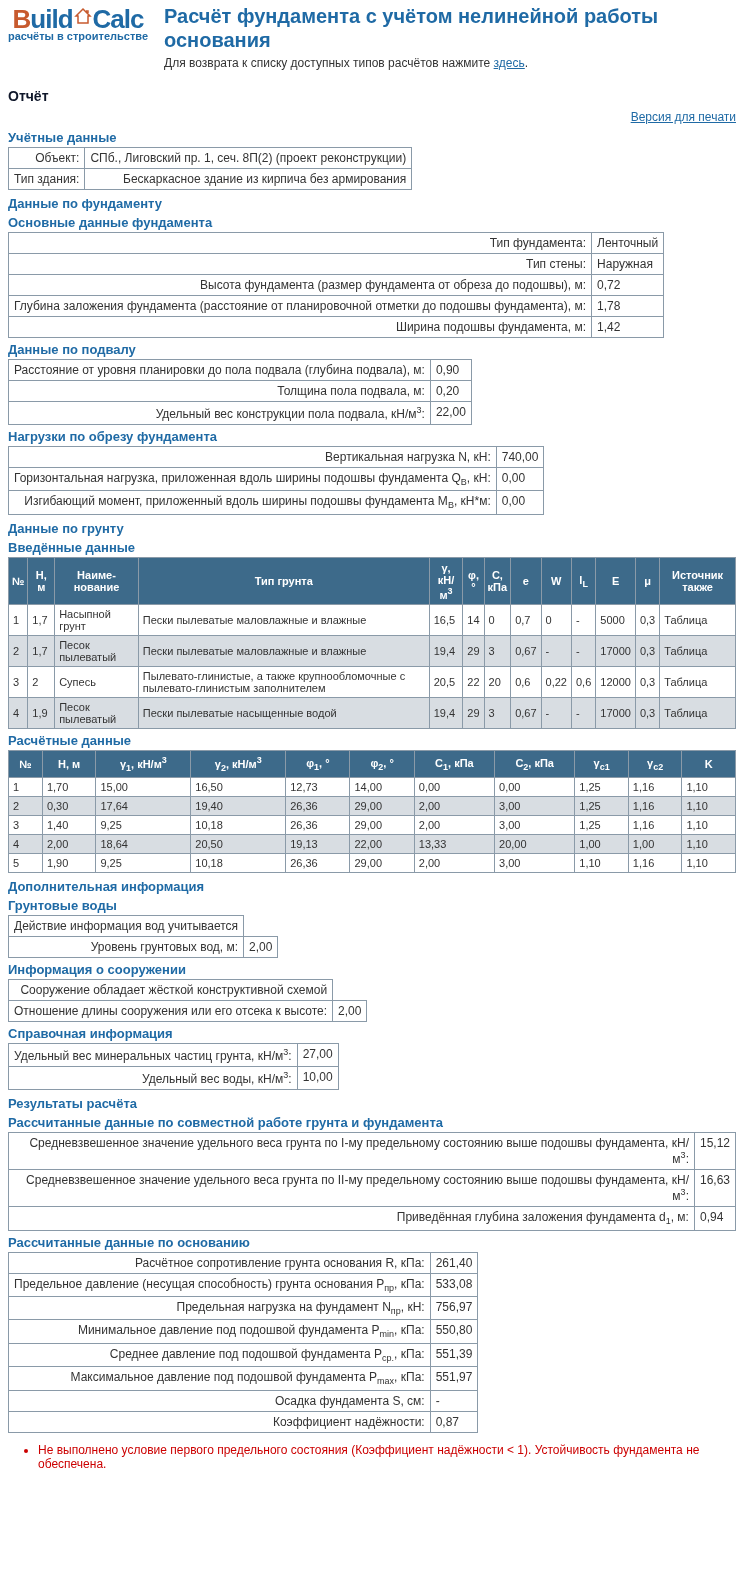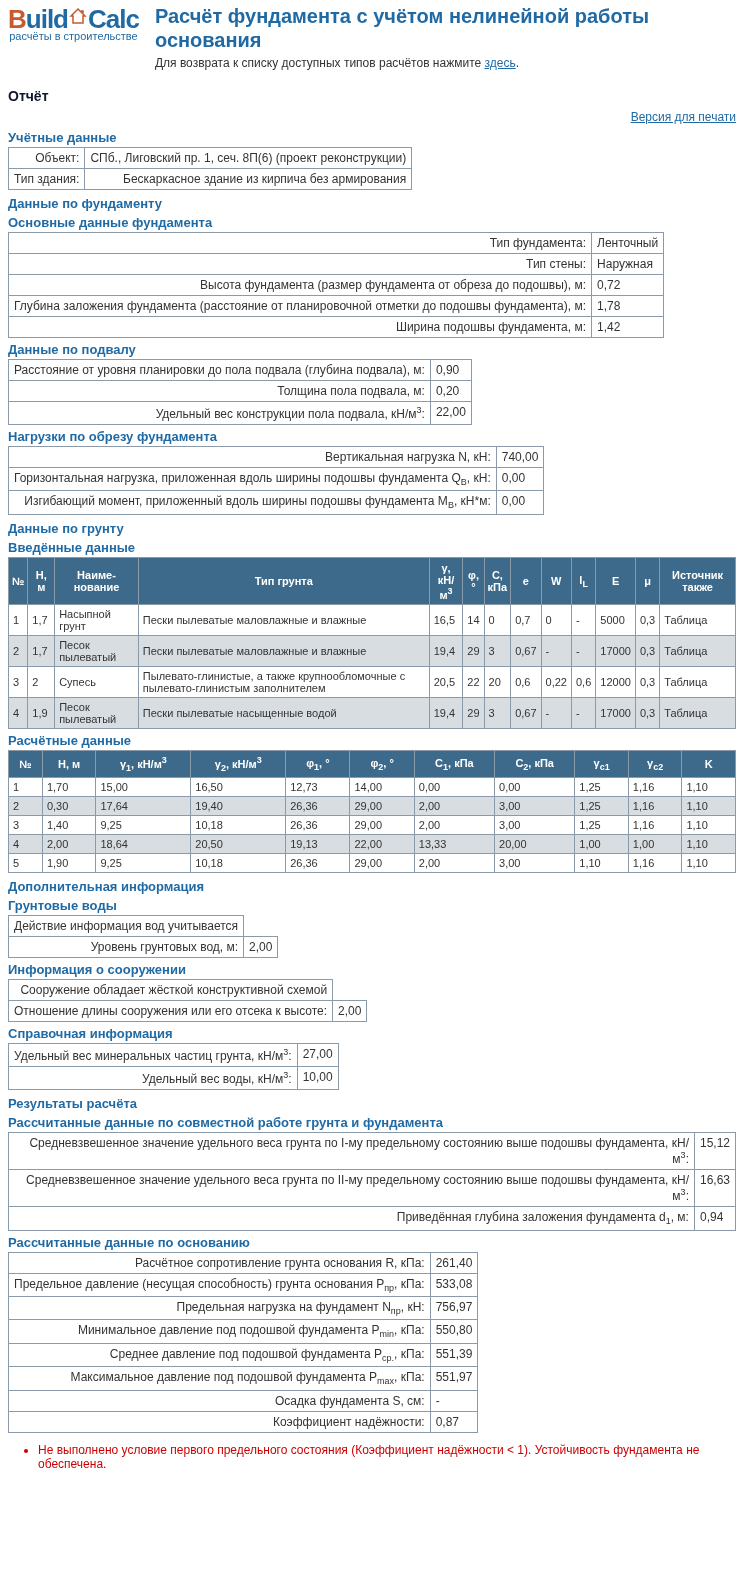--- a/index.html
+++ b/index.html
@@ -2,21 +2,21 @@
 <html><head>
 <meta charset="utf-8">
 <style>
 *{box-sizing:border-box;margin:0;padding:0}
 body{font-family:Arial,Helvetica,sans-serif;font-size:12px;color:#333;background:#fff;width:744px}
 .header{display:flex;gap:16px;padding:4px 8px;align-items:flex-start}
 .logo{display:flex;flex-direction:column;align-items:center;padding-top:2px}
 .logo-top{font-size:26px;font-weight:bold;letter-spacing:-1px;line-height:1}
 .logo-b1{color:#c75a2e}.logo-b2{color:#1f6aa5}
 .logo-icon{display:inline-block;vertical-align:top;margin-top:-2px}
-.logo-sub{font-size:11px;color:#1f6aa5;margin-top:-2px;font-weight:normal}
+.logo-sub{font-size:11px;color:#1f6aa5;margin-top:-2px;font-weight:bold}
 .title-block{flex:1}
 h1{font-size:20px;color:#1f6aa5;font-weight:bold;line-height:1.2}
 .subtitle{font-size:12px;color:#333;margin-top:4px}
 .subtitle a{color:#1f6aa5;text-decoration:underline}
 .content{padding:0 8px}
 h2{font-size:14px;color:#0f172a;font-weight:bold;margin:14px 0 6px}
 h3{font-size:13px;color:#1f6aa5;font-weight:bold;margin:6px 0 2px}
 h4{font-size:13px;color:#1f6aa5;font-weight:bold;margin:4px 0 2px}
 .print-link{text-align:right;margin:6px 0}
 .print-link a{color:#1f6aa5;text-decoration:underline;font-size:12px}
@@ -52,21 +52,21 @@
 
 <div class="content">
 <h2>Отчёт</h2>
 <div class="print-link"><a href="#">Версия для печати</a></div>
 
 <h3>Учётные данные</h3>
 <table class="data">
 <tbody>
         <tr>
           <td>Объект:</td>
-          <td>СПб., Лиговский пр. 1, сеч. 8П(6) (проект реконструкции)</td>
+          <td>СПб., Лиговский пр. 1, сеч. 8П(2) (проект реконструкции)</td>
         </tr>
 <tr>
           <td>Тип здания:</td>
           <td>Бескаркасное здание из кирпича без армирования</td>
         </tr>
 </tbody>
     </table>
 
 <h3>Данные по фундаменту</h3>
 <h4>Основные данные фундамента</h4>

